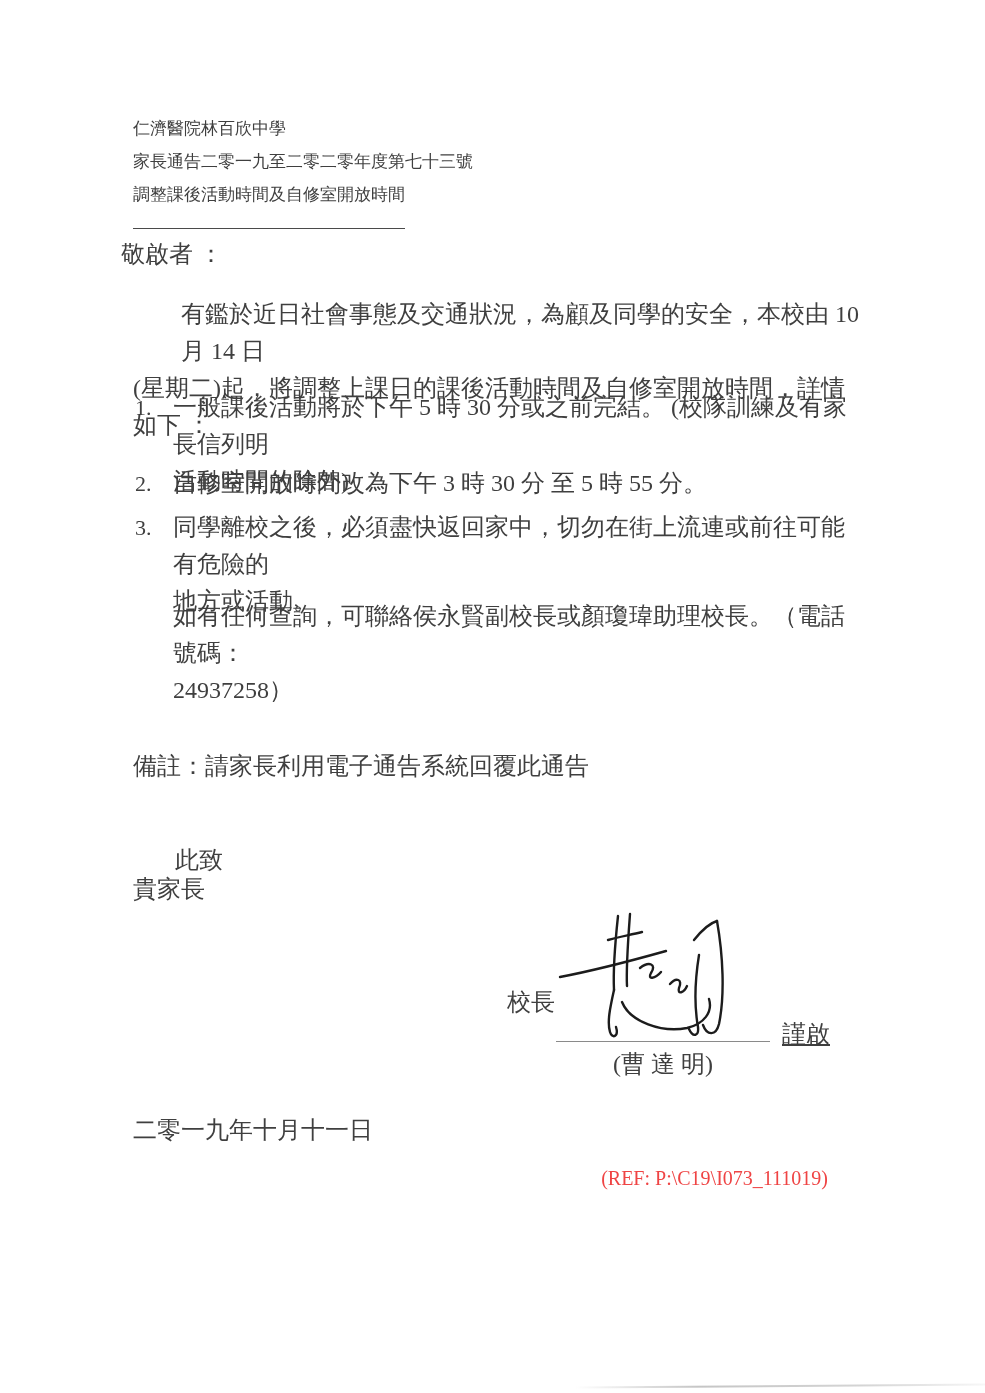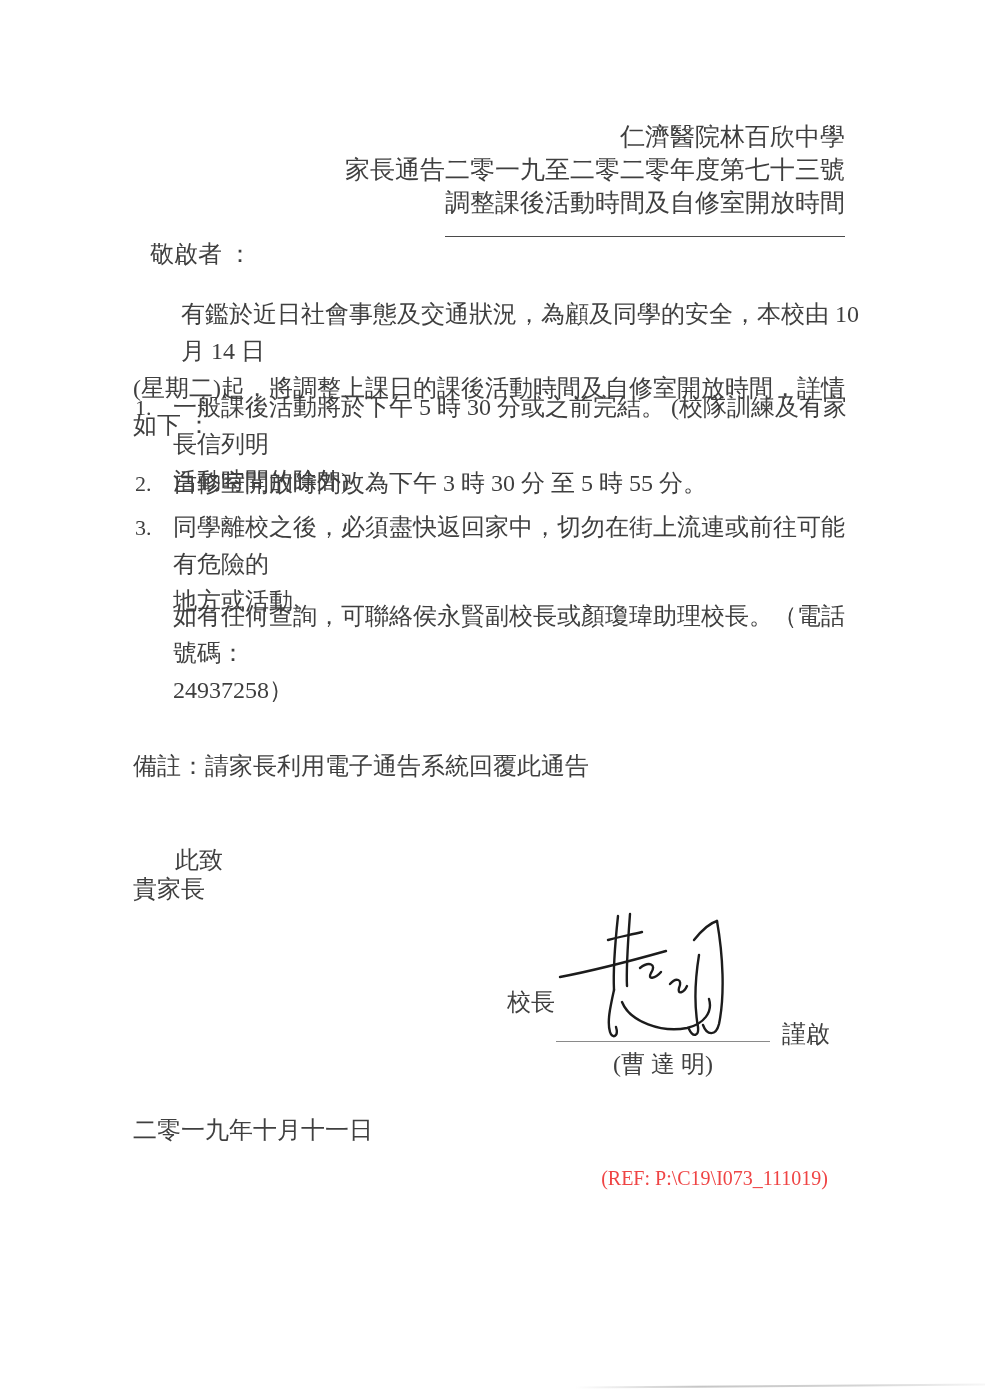--- a/index.html
+++ b/index.html
@@ -14,39 +14,39 @@
     background: #ffffff;
     font-family: "Liberation Serif", "DejaVu Serif", serif;
     color: #3f3f3f;
     overflow: hidden;
   }
   .abs { position: absolute; }
 
   
   .header {
     left: 133px;
-    top: 120px;
+    top: 112px;
     width: 712px;
-    text-align: right;
-    font-size: 25px;
+    text-align: left;
+    font-size: 17px;
     line-height: 33px;
   }
   .header .t-line { display: block; }
   .subject-underline {
     display: inline-block;
     border-bottom: 1px solid #4a4a4a;
     padding-bottom: 17px;
   }
 
   
   .bodytext {
     font-size: 24px;
     line-height: 37px;
   }
-  .salutation { left: 150px; top: 236px; }
+  .salutation { left: 121px; top: 236px; }
   .intro { left: 133px; top: 296px; width: 730px; }
   .intro .first-line { padding-left: 48px; }
 
   .list-item { left: 135px; width: 716px; display: flex; }
   .item-1 { top: 389px; }
   .item-2 { top: 465px; }
   .item-3 { top: 509px; }
   .list-num {
     flex: 0 0 38px;
     font-size: 22px;
@@ -62,21 +62,21 @@
 
   
   .sig-label { left: 507px; top: 986px; font-size: 24px; }
   .sig-line {
     left: 556px;
     top: 1041px;
     width: 214px;
     height: 0;
     border-top: 1px solid #8a8a8a;
   }
-  .sig-suffix { left: 782px; top: 1018px; font-size: 24px; }
+  .sig-suffix { left: 782px; top: 1018px; font-size: 24px; text-decoration: underline; }
   .sig-name {
     left: 556px;
     top: 1048px;
     width: 214px;
     text-align: center;
     font-size: 24px;
   }
   .sig-svg { left: 552px; top: 910px; }
 
   .date-line { left: 133px; top: 1112px; }

